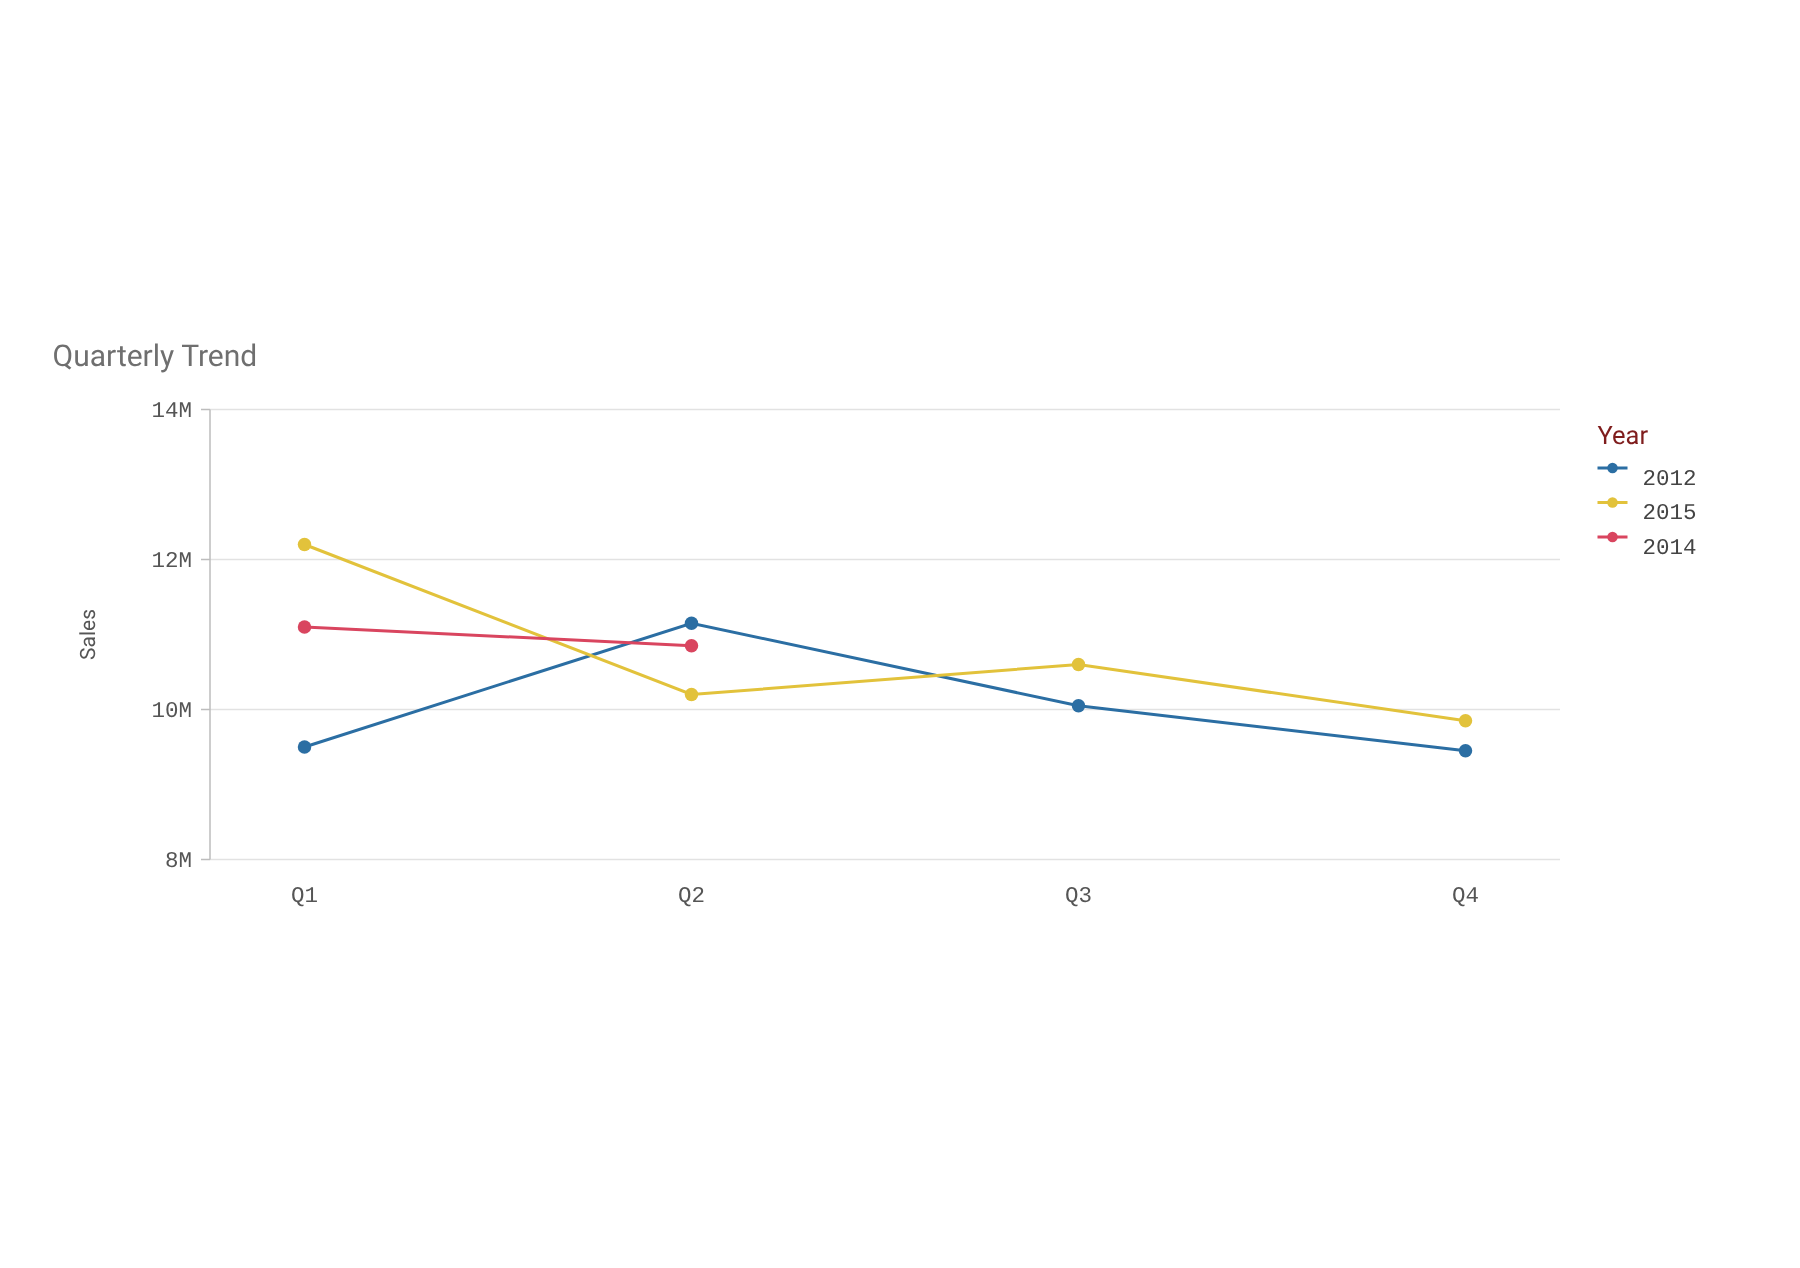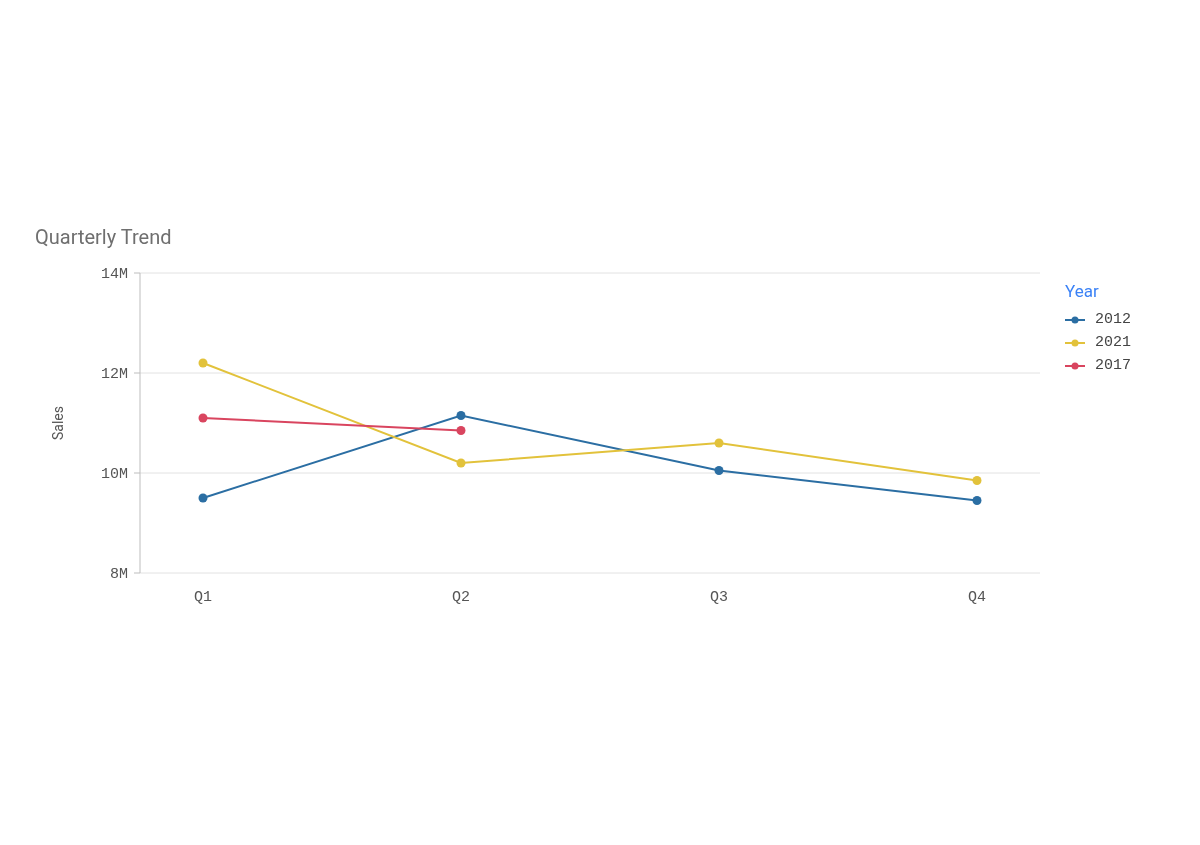--- a/index.html
+++ b/index.html
@@ -29,25 +29,24 @@
   }
   .legend {
     margin-left: 20px;
     margin-top: 18px;
     font-size: 16px;
     color: #333;
   }
   .legend-title {
     font-size: 17px;
     margin-bottom: 10px;
-    color: #3b82f6;
+    color: #7f1d1d;
   }
   .legend-item {
     display: flex;
-    align-items: center;
     gap: 10px;
     margin-bottom: 6px;
     font-family: "SFMono-Regular", Consolas, "Liberation Mono", Menlo, monospace;
     font-size: 15px;
     color: #444;
   }
   .legend-swatch {
     width: 20px;
     height: 2px;
     position: relative;
@@ -132,22 +131,22 @@
 
     <div class="legend">
       <div class="legend-title">Year</div>
       <div id="legend-items">
           <div class="legend-item">
             <span class="legend-swatch" style="background: rgb(43, 110, 163);"></span>
             <span>2012</span>
           </div>
           <div class="legend-item">
             <span class="legend-swatch" style="background: rgb(226, 194, 59);"></span>
-            <span>2021</span>
+            <span>2015</span>
           </div>
           <div class="legend-item">
             <span class="legend-swatch" style="background: rgb(217, 69, 95);"></span>
-            <span>2017</span>
+            <span>2014</span>
           </div>
         </div>
     </div>
   </div>
 </div>
 
 </body></html>

